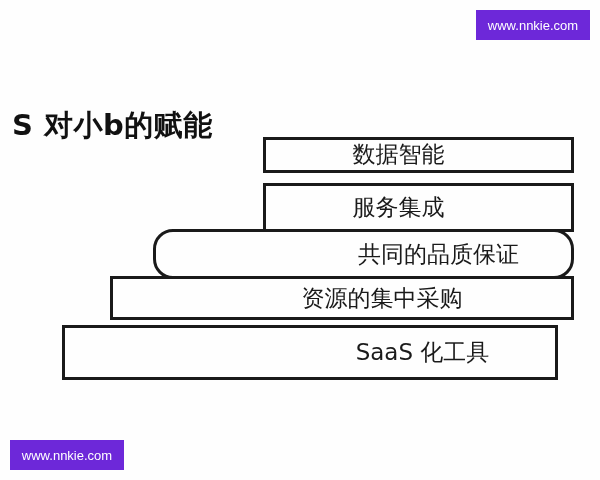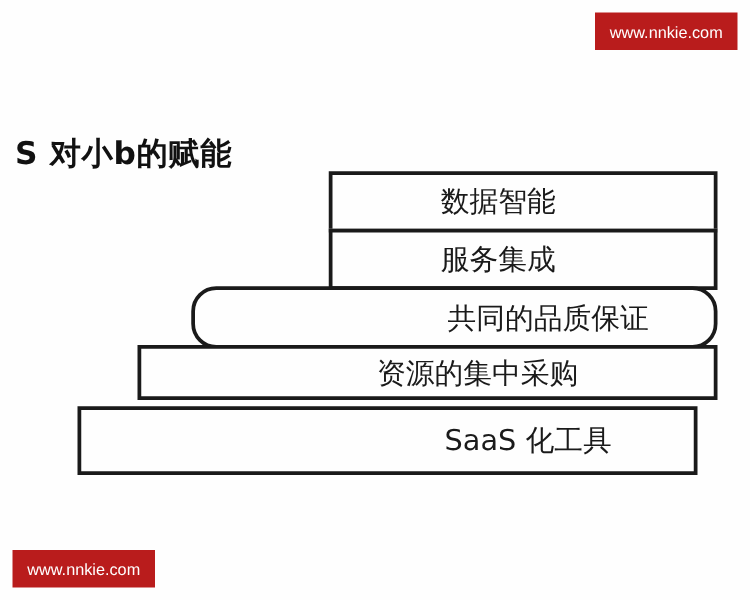--- a/index.html
+++ b/index.html
@@ -1,32 +1,32 @@
 <!DOCTYPE html>
 <html><head>
 <meta charset="utf-8">
 <style>
   html, body { margin:0; padding:0; }
   body { width:600px; height:480px; background:#fefefe; position:relative; overflow:hidden; font-family:"DejaVu Sans","Liberation Sans",sans-serif; }
-  .wm { position:absolute; background:#b91c1c; color:#fff; font-family:"Liberation Sans",sans-serif; font-size:13px; display:flex; align-items:center; justify-content:center; }
+  .wm { position:absolute; background:#6d28d9; color:#fff; font-family:"Liberation Sans",sans-serif; font-size:13px; display:flex; align-items:center; justify-content:center; }
   #wm-top { left:476px; top:10px; width:114px; height:30px; }
   #wm-bottom { left:10px; top:440px; width:114px; height:30px; }
-  .title { position:absolute; left:12px; top:106px; font-size:25px; font-weight:bold; color:#111; letter-spacing:0.5px; font-family:"DejaVu Sans","Liberation Sans",sans-serif; }
+  .title { position:absolute; left:12px; top:106px; font-size:29px; font-weight:bold; color:#111; letter-spacing:0.5px; font-family:"DejaVu Sans","Liberation Sans",sans-serif; }
   .step { position:absolute; border:3px solid #1a1a1a; background:#fefefe; box-sizing:border-box; display:flex; align-items:center; justify-content:center; }
   .step span { font-size:23px; color:#1a1a1a; font-family:"DejaVu Sans","Liberation Sans",sans-serif; }
 </style>
 </head>
 <body>
 
 <div id="wm-top" class="wm">www.nnkie.com</div>
 
 <div class="title">S 对小b的赋能</div>
 
 <div>
-  <div class="step" style="left:263px; top:137px; width:311px; height:49px; padding-right:40px;">
+  <div class="step" style="left:263px; top:137px; width:311px; height:36px; padding-right:40px;align-items:flex-end;">
     <span>数据智能</span>
   </div>
   <div class="step" style="left:263px; top:183px; width:311px; height:49px; padding-right:40px;">
     <span>服务集成</span>
   </div>
   <div class="step" style="left:153px; top:229px; width:421px; height:50px; padding-left:150px;border-radius:20px;">
     <span>共同的品质保证</span>
   </div>
   <div class="step" style="left:110px; top:276px; width:464px; height:44px; padding-left:80px;">
     <span>资源的集中采购</span>

